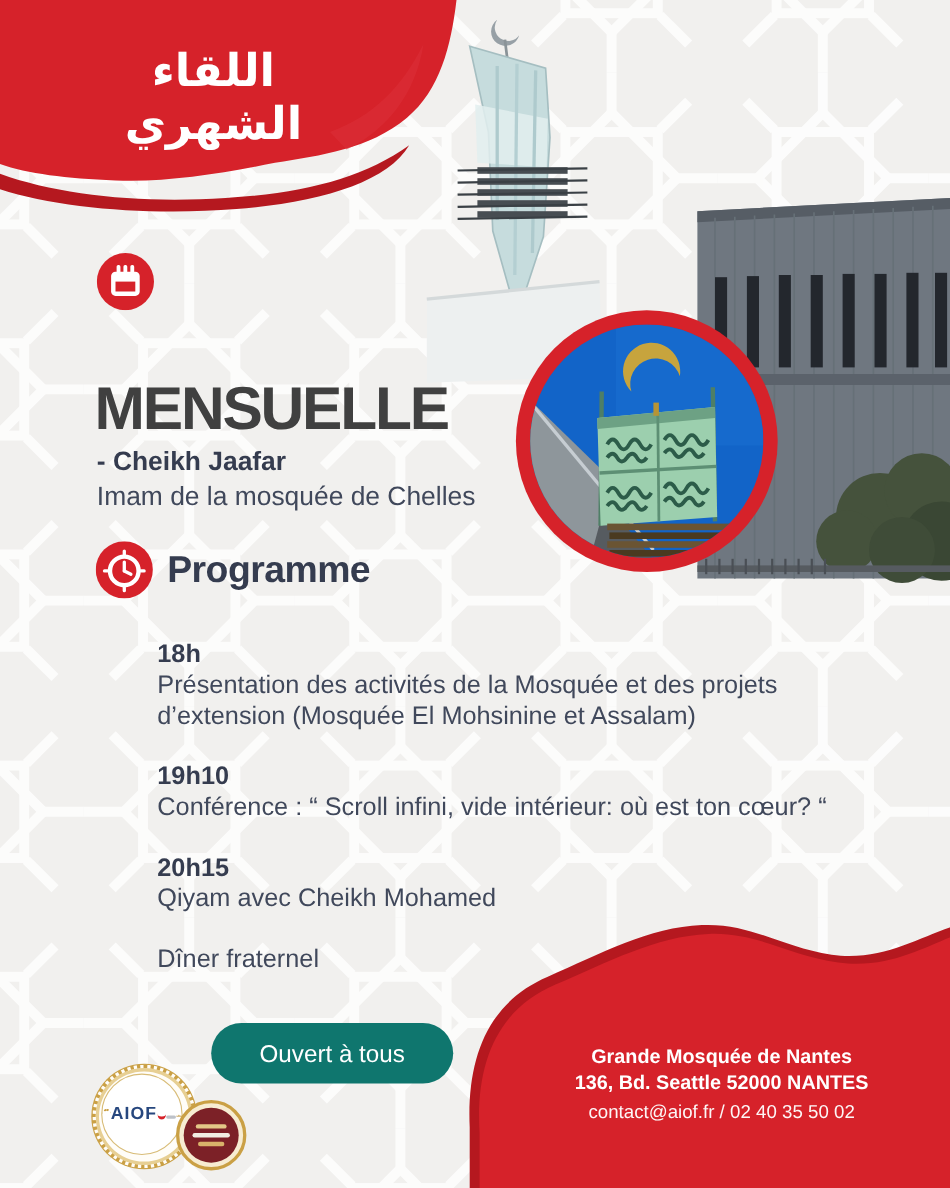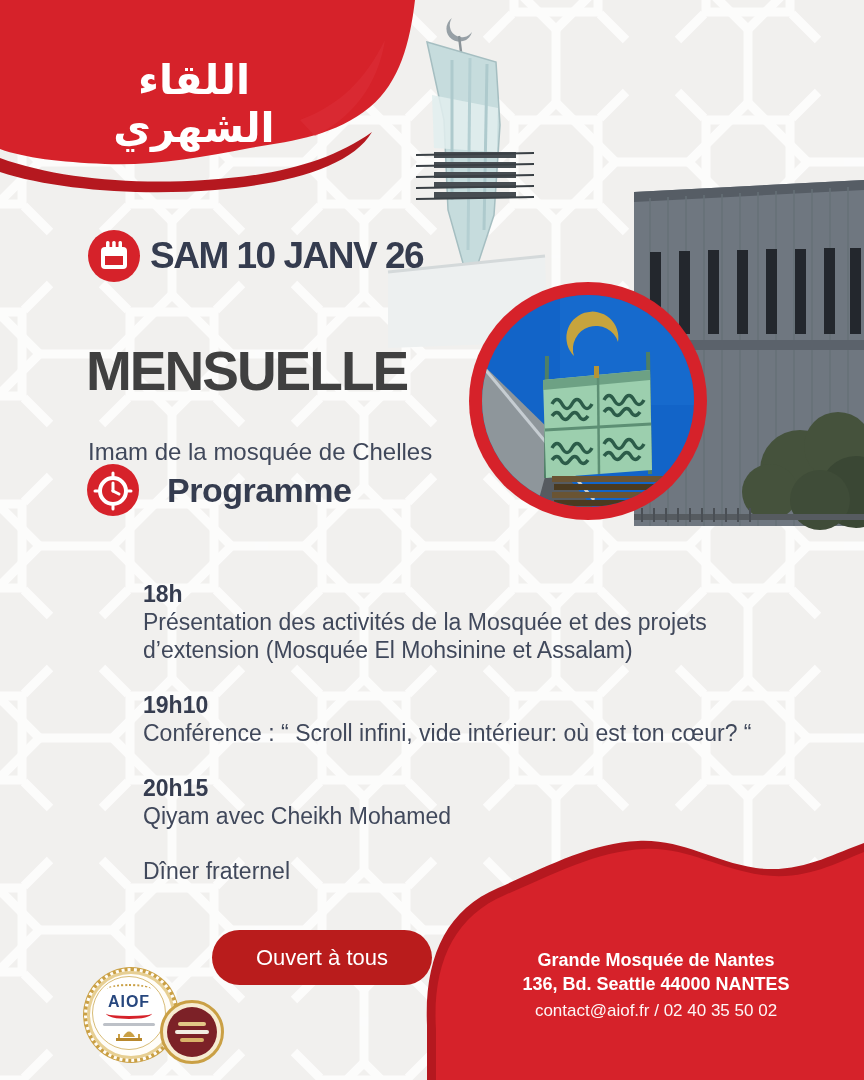--- a/index.html
+++ b/index.html
@@ -10,68 +10,68 @@
     margin:0 auto;
   }
   svg{display:block;}
 
   
   #bg-pattern{position:absolute;left:0;top:0;z-index:0;}
 
   
   #ribbon-svg{position:absolute;left:0;top:0;z-index:3;}
   .ribbon-title{
-    position:absolute;left:66px;top:56px;width:256px;z-index:4;
+    position:absolute;left:66px;top:40px;width:256px;z-index:4;
     font-family:"DejaVu Sans",sans-serif;direction:rtl;text-align:center;
     color:#ffffff;font-size:41px;font-weight:bold;letter-spacing:0px;
   }
 
   
   #top-photos{position:absolute;left:0;top:0;z-index:1;}
 
   
   .date-row{position:absolute;left:88px;top:230px;z-index:4;display:flex;align-items:center;gap:10px;}
   .date-label{color:#353c4f;font-size:37px;font-weight:800;letter-spacing:-1.5px;white-space:nowrap;}
   .title1{position:absolute;left:86px;top:288px;z-index:4;color:#d6222a;font-size:55px;font-weight:600;letter-spacing:-2px;line-height:1;}
   .title2{position:absolute;left:86px;top:344px;z-index:4;color:#404040;font-size:55px;font-weight:700;letter-spacing:-2px;line-height:1;}
   .speaker-name{position:absolute;left:88px;top:406px;z-index:4;color:#353c4f;font-size:24px;font-weight:bold;}
   .speaker-role{position:absolute;left:88px;top:438px;z-index:4;color:#40485b;font-size:24px;font-weight:400;}
 
-  .prog-row{position:absolute;left:87px;top:464px;z-index:4;display:flex;align-items:center;gap:28px;}
+  .prog-row{position:absolute;left:87px;top:492px;z-index:4;display:flex;align-items:center;gap:13px;}
   .prog-label{color:#353c4f;font-size:34px;font-weight:800;letter-spacing:-0.5px;}
 
   .schedule{position:absolute;left:143px;top:556px;width:650px;z-index:4;color:#40485b;margin-top:24px;}
   .sched-item{margin-bottom:27px;}
   .sched-time{font-size:23px;font-weight:bold;color:#353c4f;line-height:28px;}
   .sched-desc{font-size:23px;font-weight:400;line-height:28px;max-width:640px;}
 
   
   .cta{
-    position:absolute;left:212px;top:930px;z-index:4;
-    width:220px;height:55px;border-radius:28px;background:#b91c1c;
+    position:absolute;left:192px;top:930px;z-index:4;
+    width:220px;height:55px;border-radius:28px;background:#0f766e;
     display:flex;align-items:center;justify-content:center;
     color:#fff;font-size:22px;font-weight:500;border:none;
   }
 
   
   #footer-svg{position:absolute;left:0;top:0;z-index:2;}
   .footer-text{
     position:absolute;left:468px;top:948px;width:376px;z-index:4;
     text-align:center;color:#ffffff;
   }
   .footer-venue{font-size:18px;font-weight:bold;line-height:24px;}
   .footer-address{font-size:18px;font-weight:bold;line-height:24px;}
   .footer-contact{font-size:17px;font-weight:400;line-height:24px;margin-top:3px;opacity:.96;}
 
   
   .logo-main{position:absolute;left:80px;top:964px;width:100px;height:100px;z-index:5;}
   .logo-main .ring{position:absolute;left:4px;top:4px;width:88px;height:88px;border-radius:50%;
     border:3px dotted #caa045;background:#fffdf8;box-shadow:0 0 0 3px #e7cf93 inset,0 0 0 1px #caa045;}
   .logo-main .inner{position:absolute;left:12px;top:12px;width:72px;height:72px;border-radius:50%;
-    background:#ffffff;border:1px solid #d8bc77;display:flex;flex-direction:column;align-items:center;justify-content:center;}
+    background:#ffffff;border:1px solid #d8bc77;display:flex;flex-direction:row;align-items:center;justify-content:center;}
   .logo-arc{width:44px;height:8px;border-top:2px dotted #caa045;border-radius:50% 50% 0 0;}
   .logo-word{color:#27477e;font-size:16px;font-weight:800;letter-spacing:1px;line-height:16px;}
   .logo-swoosh{width:46px;height:8px;border-bottom:3px solid #d6222a;border-radius:0 0 50% 50%;margin-top:-2px;}
   .logo-tagline{width:52px;height:3px;background:#9aa0ab;opacity:.65;margin-top:4px;border-radius:2px;}
   .logo-badge{position:absolute;left:160px;top:1000px;width:64px;height:64px;z-index:5;}
   .badge-ring{position:absolute;left:0;top:0;width:58px;height:58px;border-radius:50%;
     background:#f7ecd2;border:3px solid #caa045;}
   .badge-core{position:absolute;left:7px;top:7px;width:50px;height:50px;border-radius:50%;
     background:#7c2127;display:flex;flex-direction:column;align-items:center;justify-content:center;gap:4px;}
   .badge-line{height:4px;border-radius:2px;}
@@ -277,24 +277,24 @@
 
   <div class="date-row">
     <svg width="52" height="52" viewBox="0 0 52 52">
       <circle cx="26" cy="26" r="26" fill="#d6222a"></circle>
       <rect x="13" y="17" width="26" height="22" rx="4" fill="#ffffff"></rect>
       <rect x="17" y="26" width="18" height="9" fill="#d6222a"></rect>
       <rect x="18" y="11" width="3.5" height="8" rx="1.5" fill="#ffffff"></rect>
       <rect x="24.2" y="11" width="3.5" height="8" rx="1.5" fill="#ffffff"></rect>
       <rect x="30.5" y="11" width="3.5" height="8" rx="1.5" fill="#ffffff"></rect>
     </svg>
-    <span class="date-label">SAM 10 JANV 26</span>
   </div>
 
   <div class="title2">MENSUELLE</div>
+  <div class="speaker-name">- Cheikh Jaafar</div>
   <div class="speaker-role">Imam de la mosquée de Chelles</div>
 
   <div class="prog-row">
     <svg width="52" height="52" viewBox="0 0 52 52">
       <circle cx="26" cy="26" r="26" fill="#d6222a"></circle>
       <circle cx="26" cy="27" r="13" fill="none" stroke="#ffffff" stroke-width="4"></circle>
       <line x1="26" y1="27" x2="26" y2="19" stroke="#ffffff" stroke-width="3" stroke-linecap="round"></line>
       <line x1="26" y1="27" x2="32" y2="30" stroke="#ffffff" stroke-width="3" stroke-linecap="round"></line>
       <line x1="26" y1="9" x2="26" y2="12" stroke="#ffffff" stroke-width="3" stroke-linecap="round"></line>
       <line x1="26" y1="42" x2="26" y2="45" stroke="#ffffff" stroke-width="3" stroke-linecap="round"></line>
@@ -323,21 +323,21 @@
   </div>
 
   <div class="cta">Ouvert à tous</div>
 
   <svg id="footer-svg" width="864" height="1080" viewBox="0 0 864 1080">
     <path d="M427,1080 L427,1025 C424,958 446,910 498,888 C546,867 590,843 638,841 C683,839 710,861 756,868 C800,874 832,854 864,843 L864,1080 Z" fill="#b5181f"></path>
     <path d="M436,1080 L436,1030 C432,965 453,917 505,895 C552,875 596,851 644,849 C688,847 717,869 762,875 C806,881 838,862 864,852 L864,1080 Z" fill="#d6222a"></path>
   </svg>
   <div class="footer-text">
     <div class="footer-venue">Grande Mosquée de Nantes</div>
-    <div class="footer-address">136, Bd. Seattle 44000 NANTES</div>
+    <div class="footer-address">136, Bd. Seattle 52000 NANTES</div>
     <div class="footer-contact">contact@aiof.fr / 02 40 35 50 02</div>
   </div>
 
   <div class="logo-main">
     <div class="ring"></div>
     <div class="inner">
       <div class="logo-arc"></div>
       <div class="logo-word">AIOF</div>
       <div class="logo-swoosh"></div>
       <div class="logo-tagline"></div>

